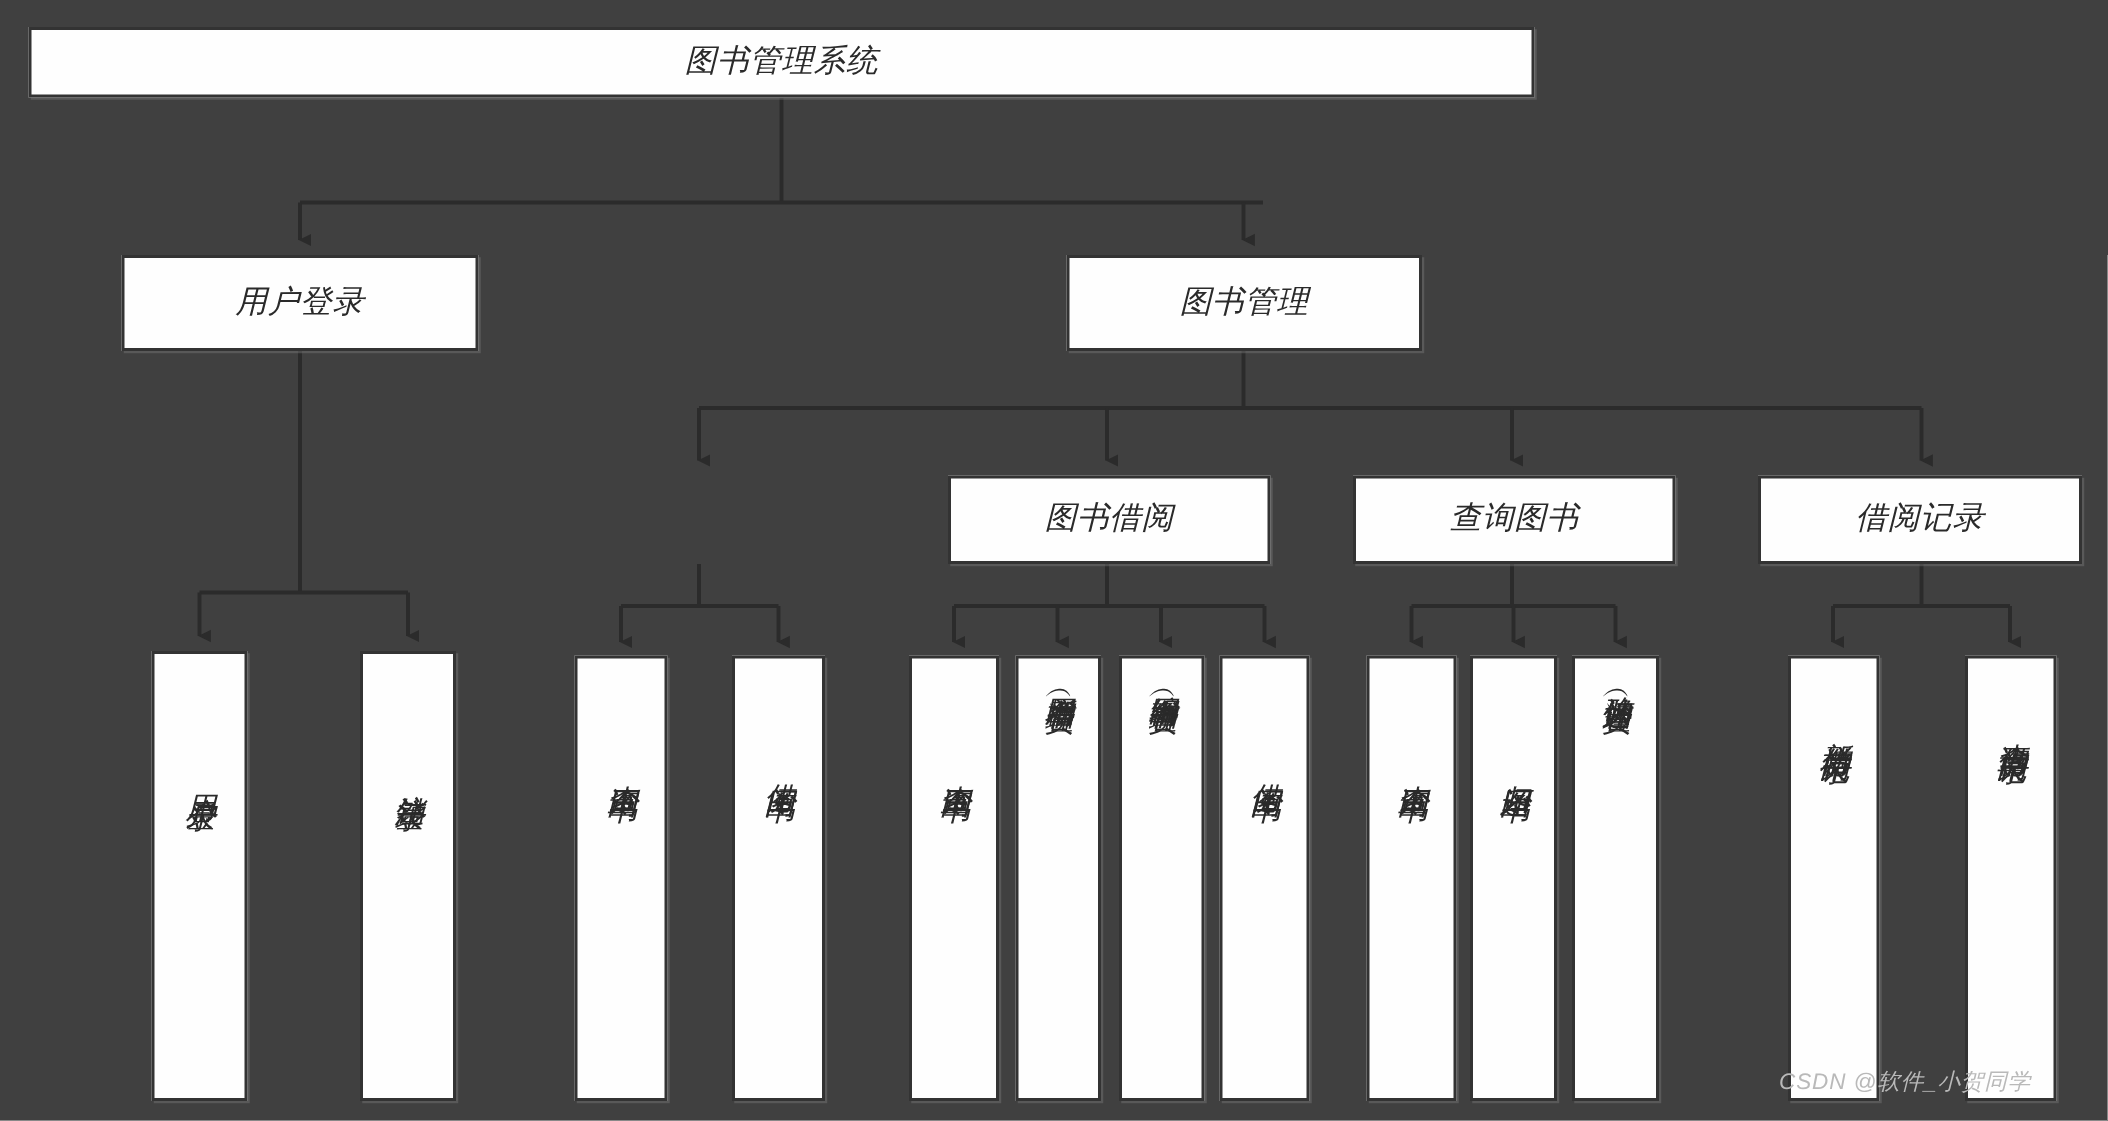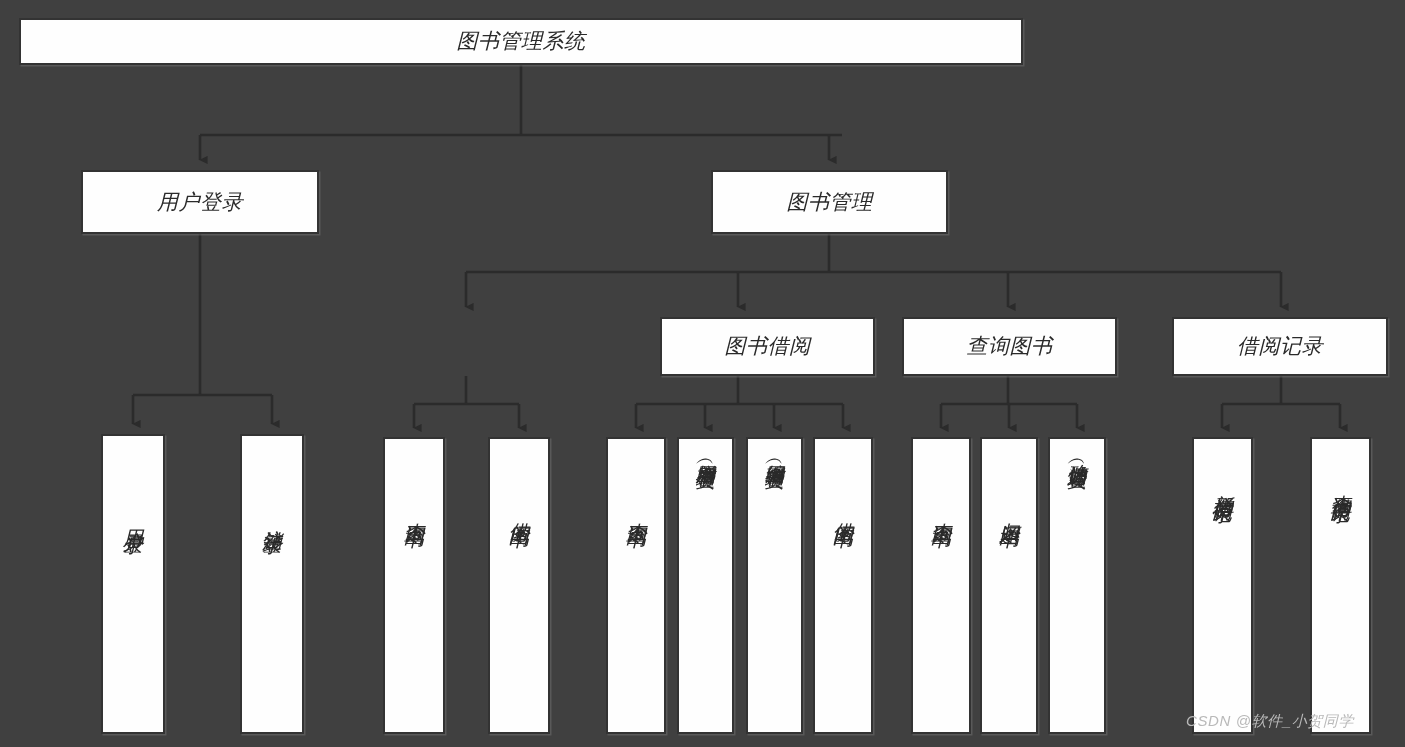--- a/index.html
+++ b/index.html
@@ -136,21 +136,21 @@
 
   <div class="node-box" style="left:81px; top:170px; width:238px; height:64px;">
     <span class="node-label">用户登录</span>
   </div>
 
   <div class="node-box" style="left:711px; top:170px; width:237px; height:64px;">
     <span class="node-label">图书管理</span>
   </div>
 
 
-  <div class="node-box" style="left:660px; top:317px; width:215px; height:59px;">
+  <div class="node-box" style="left:632px; top:317px; width:215px; height:59px;">
     <span class="node-label">图书借阅</span>
   </div>
 
   <div class="node-box" style="left:902px; top:317px; width:215px; height:59px;">
     <span class="node-label">查询图书</span>
   </div>
 
   <div class="node-box" style="left:1172px; top:317px; width:216px; height:59px;">
     <span class="node-label">借阅记录</span>
   </div>

